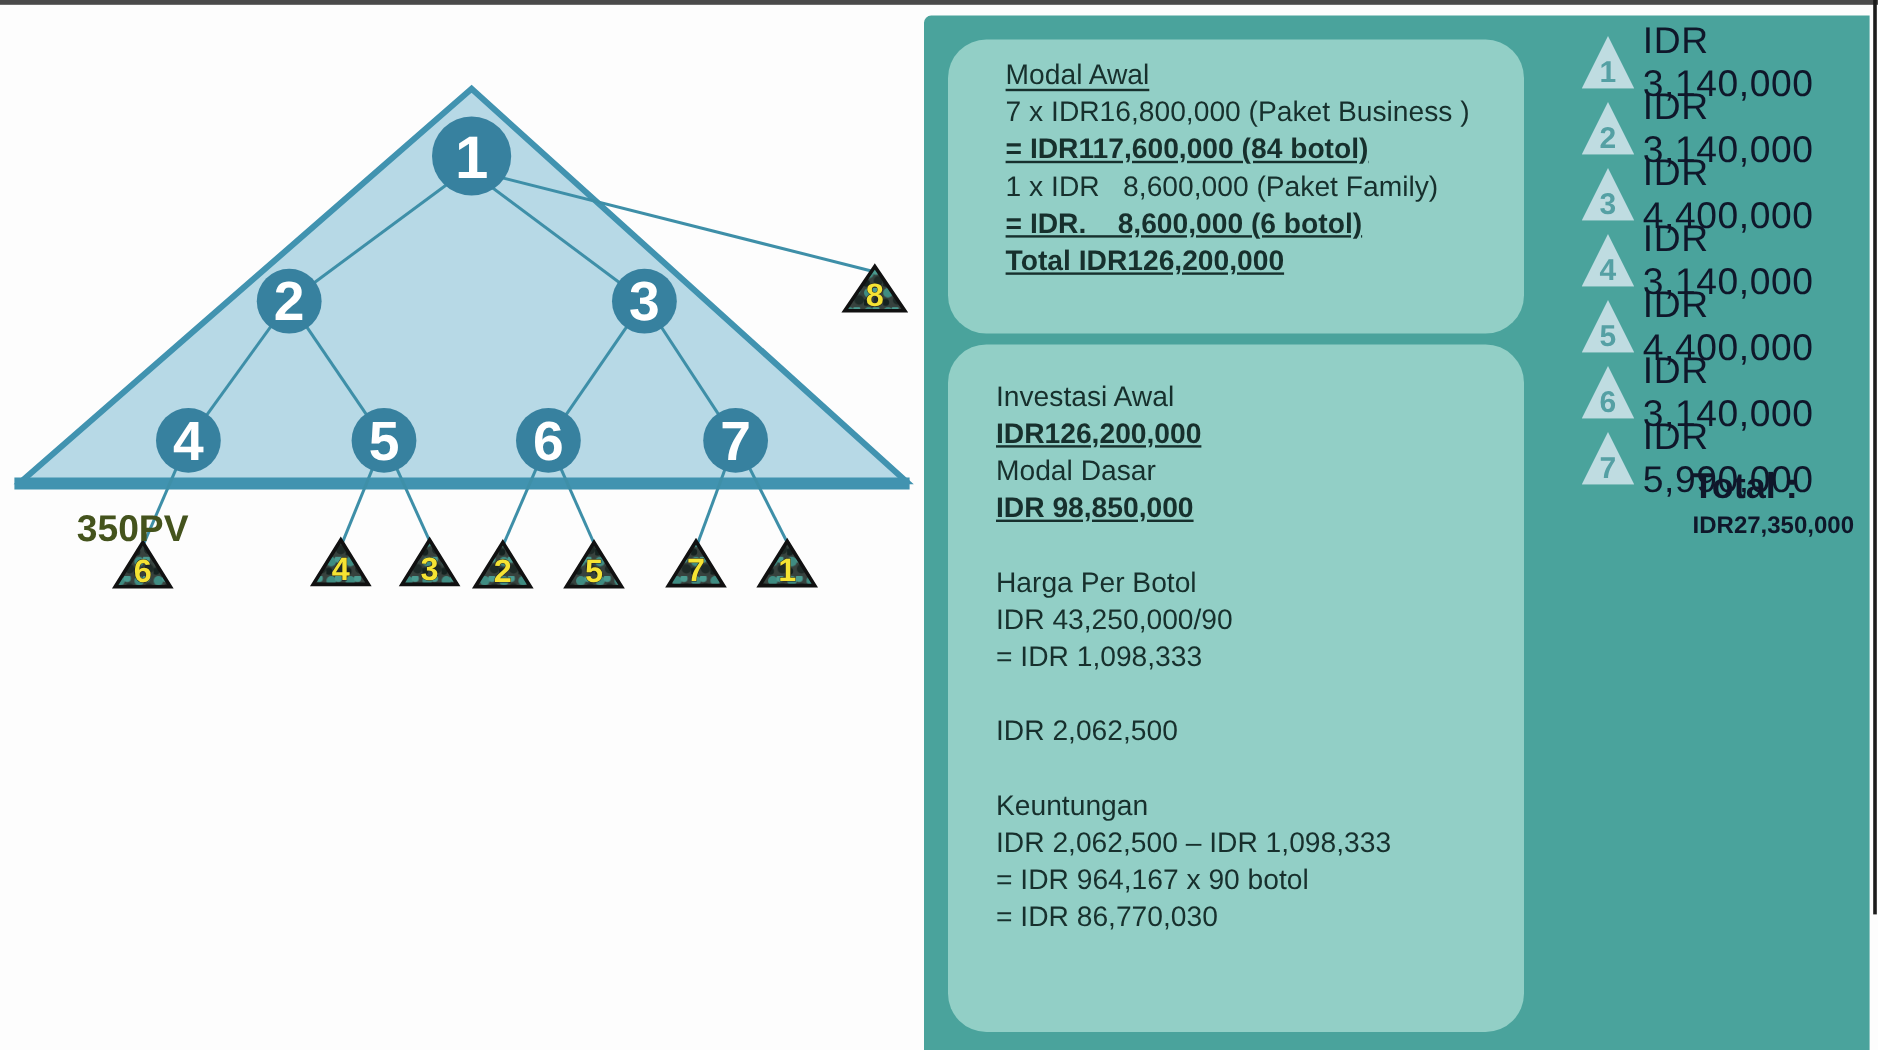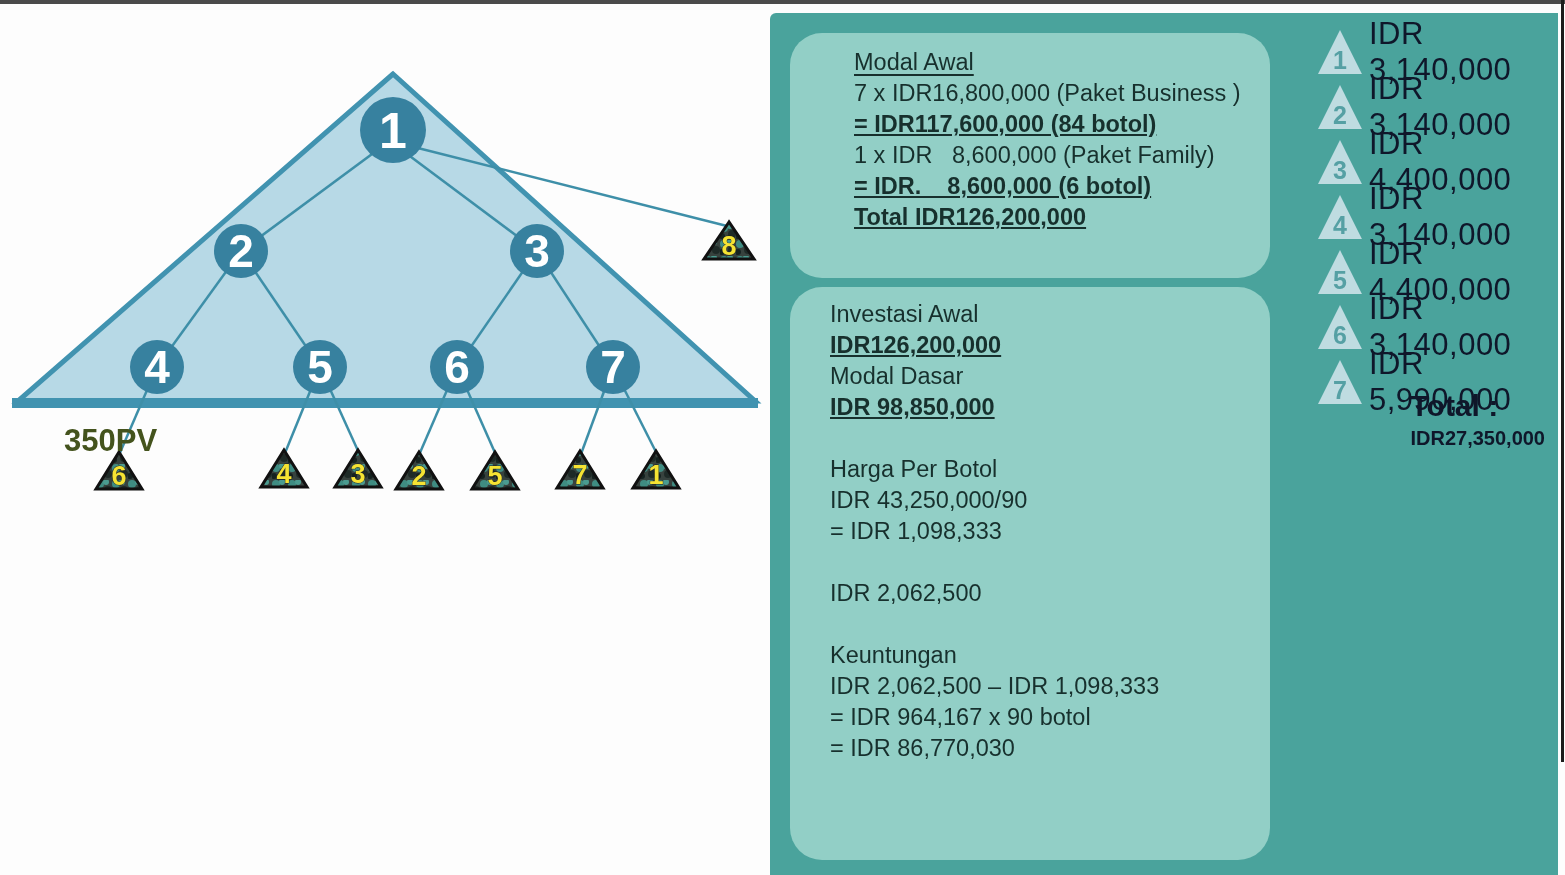--- a/index.html
+++ b/index.html
@@ -4,22 +4,22 @@
 <style>
   html,body{margin:0;padding:0;background:#ffffff;font-family:"Liberation Sans",sans-serif;}
   #stage{position:relative;width:1565px;height:875px;background:#fdfdfd;overflow:hidden;}
 
   .topbar{position:absolute;left:0;top:0;width:1565px;height:4px;background:#4a4a4a;}
   .right-edge{position:absolute;left:1561px;top:0;width:3px;height:762px;background:#1c1c1c;}
 
   .teal-panel{position:absolute;left:770px;top:13px;width:788px;height:862px;background:#4aa39c;border-top-left-radius:6px;}
 
   .inner-panel{position:absolute;background:#92cfc6;border-radius:32px;color:#17302d;}
-  .panel-1{left:20px;top:20px;width:480px;height:245px;padding:14px 0 0 64px;box-sizing:border-box;}
-  .panel-2{left:20px;top:274px;width:480px;height:573px;padding:12px 0 0 40px;box-sizing:border-box;}
+  .panel-1{left:20px;top:20px;width:480px;height:245px;padding:14px 0 0 48px;box-sizing:border-box;}
+  .panel-2{left:20px;top:274px;width:480px;height:573px;padding:28px 0 0 40px;box-sizing:border-box;}
   .ln{white-space:pre;font-size:23.5px;line-height:31px;min-height:31px;}
   .ln.b{font-weight:700;text-decoration:underline;}
   .ln.u{text-decoration:underline;text-underline-offset:4px;}
 
   .bonus-list{position:absolute;left:548px;top:0;width:240px;height:460px;}
   .bonus-row{position:absolute;left:0;display:flex;align-items:center;height:46px;}
   .tri-icon{width:48px;height:44px;background:#bfdce1;clip-path:polygon(50% 0,0 100%,100% 100%);
             display:flex;align-items:flex-end;justify-content:center;box-sizing:border-box;}
   .tri-icon span{font-size:25px;font-weight:700;color:#55a0a4;line-height:1;padding-bottom:1px;}
   .bonus-value{margin-left:7px;font-size:31px;color:#0f172a;letter-spacing:.5px;}

